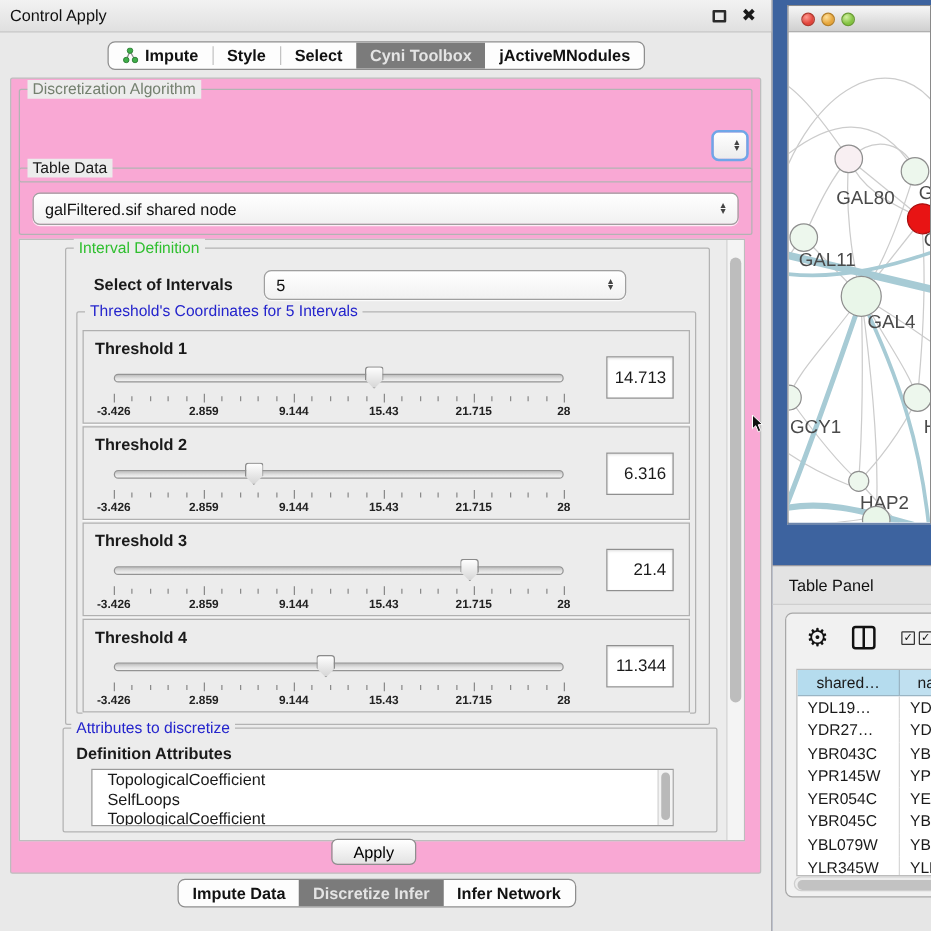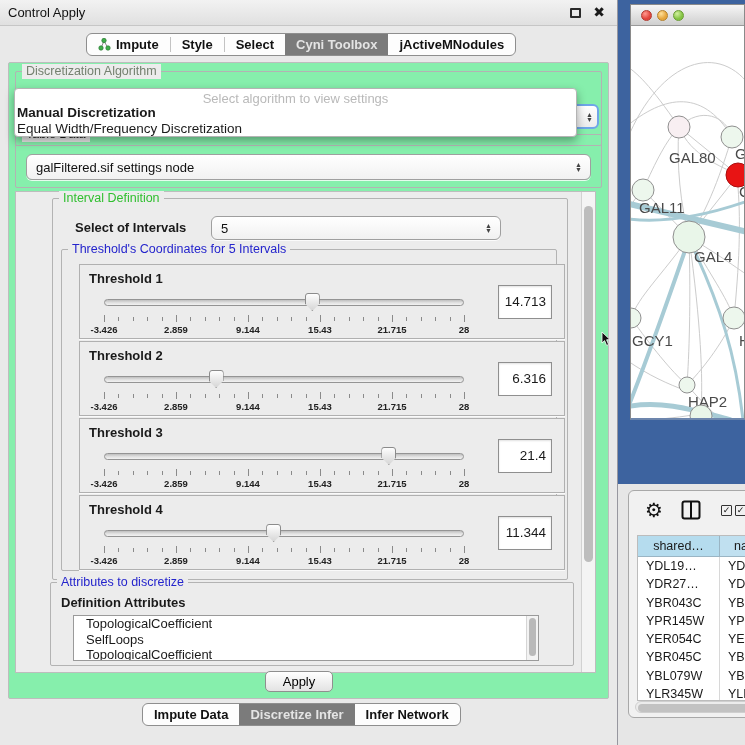--- a/index.html
+++ b/index.html
@@ -13,21 +13,21 @@
   .cp-title { position:absolute; left:8px; top:0; line-height:25px; font-size:13px; color:#111; }
   .float-icon { position:absolute; right:36px; top:8px; width:11px; height:10px; border:2px solid #2a2a2a; border-radius:1px; cursor:pointer; }
   .close-icon { position:absolute; right:12px; top:4px; font-size:14px; font-weight:bold; color:#1a1a1a; cursor:pointer; }
 
   .top-tabs { position:absolute; left:86px; top:33px; height:23px; display:inline-flex; align-items:stretch; background:#fdfdfd; border:1px solid #8e8e8e; border-radius:6px; overflow:hidden; }
   .tab { display:flex; align-items:center; padding:0 11px; font-size:13px; font-weight:bold; color:#111; white-space:nowrap; cursor:pointer; }
   .tab.selected { background:#7b7b7b; color:#e4e4e4; }
   .tab-sep { width:1px; background:#c3c3c3; margin:3px 0; }
   .net-tab-icon { width:13px; height:13px; margin-right:5px; }
 
-  .outer-panel { position:absolute; left:8px; top:62px; width:601px; height:637px; background:#86efac; border:1px solid #bdbdbd; border-radius:2px; }
+  .outer-panel { position:absolute; left:8px; top:62px; width:601px; height:637px; background:#f9a8d4; border:1px solid #bdbdbd; border-radius:2px; }
 
   .fs { position:absolute; border:1px solid #b3b3b3; border-radius:2px; }
   .fs > .legend { position:absolute; top:-8px; left:6px; background:#ececec; padding:0 4px; font-size:12.5px; line-height:15px; white-space:nowrap; }
   .legend-green { color:#2fbf2f; }
   .legend-blue  { color:#2424cc; }
   .legend-gray  { color:#74806f; }
 
   .fs-disc { left:6px; top:8px; width:587px; height:75px; }
   .combo-ghost { position:absolute; left:560px; top:41px; width:30px; height:25px; border:2px solid #6fa6e8; border-radius:6px; background:linear-gradient(#ffffff,#ececec); z-index:5; }
   .combo-ghost .stepper { right:4px; }
@@ -43,21 +43,21 @@
   .v-scrollbar { position:absolute; right:0; top:0; width:14px; height:100%; background:#f4f4f4; border-left:1px solid #d2d2d2; }
   .v-scrollbar .thumb-v { position:absolute; left:2px; top:14px; width:9px; height:356px; background:#bdbdbd; border-radius:5px; }
 
   .fs-interval { left:36px; top:6px; width:516px; height:382px; }
   .fs-interval > .legend, .fs-coords > .legend, .fs-attrs > .legend { background:#ececec; }
   .num-label { position:absolute; left:22px; top:21px; font-weight:bold; font-size:13px; }
   .num-combo { position:absolute; left:158px; top:17px; width:290px; height:24px; }
 
   .fs-coords { left:8px; top:50px; width:496px; height:322px; }
 
-  .thr { position:absolute; left:17px; width:486px; height:75px; background:#ececec; border:1px solid #b0b0b0; box-shadow:0 1px 0 #fafafa; }
+  .thr { position:absolute; left:4px; width:486px; height:75px; background:#ececec; border:1px solid #b0b0b0; box-shadow:0 1px 0 #fafafa; }
   .thr-label { position:absolute; left:9px; top:6px; font-weight:bold; font-size:13px; }
   .slider-zone { position:absolute; left:24px; top:26px; width:360px; height:44px; }
   .track { position:absolute; left:0; right:0; top:8px; height:7px; border:1px solid #949494; border-radius:4px; background:linear-gradient(#bfbfbf,#e2e2e2 55%,#f2f2f2); }
   .thumb { position:absolute; top:2px; width:15px; height:18px; background:linear-gradient(#fefefe,#d6d6d6); border:1px solid #8b8b8b; border-radius:3px;
            clip-path:polygon(0 0,100% 0,100% 58%,50% 100%,0 58%); cursor:pointer; }
   .ticks { position:absolute; left:0; right:0; top:24px; height:8px; }
   .tick { position:absolute; width:1px; height:4px; background:#8a8a8a; top:2px; }
   .tick.major { height:7px; top:0; }
   .tick-labels { position:absolute; left:0; right:0; top:33px; height:11px; }
   .tick-label { position:absolute; transform:translateX(-50%); font-size:9.5px; font-weight:bold; color:#222; white-space:nowrap; }
@@ -161,21 +161,21 @@
       <div class="fs fs-disc">
         <span class="legend legend-gray">Discretization Algorithm</span>
       </div>
       <div class="combo-ghost">
         <span class="stepper">▲<br>▼</span>
       </div>
 
       <div class="fs fs-tabledata">
         <span class="legend">Table Data</span>
         <div class="combo td-combo">
-          <span class="val">galFiltered.sif settings node</span>
+          <span class="val">galFiltered.sif shared node</span>
           <span class="stepper">▲<br>▼</span>
         </div>
       </div>
 
       <div class="scroll-panel">
 
         <div class="fs fs-interval">
           <span class="legend legend-green">Interval Definition</span>
           <span class="num-label">Select of Intervals</span>
           <div class="combo num-combo">
@@ -396,25 +396,20 @@
           <span>Impute Data</span>
         </div>
       <div class="tab selected">
           <span>Discretize Infer</span>
         </div>
       <div class="tab">
           <span>Infer Network</span>
         </div>
     </div>
 
-    <div class="popup">
-      <div class="popup-hint">Select algorithm to view settings</div>
-      <div class="popup-item bold">Manual Discretization</div>
-      <div class="popup-item">Equal Width/Frequency Discretization</div>
-    </div>
   </div>
 
   <div class="net-window">
     <div class="nw-titlebar">
       <span class="light red"></span>
       <span class="light yellow"></span>
       <span class="light green"></span>
     </div>
     <div class="net-canvas">
       <svg width="113" height="392" viewBox="0 0 113 392">
@@ -464,20 +459,23 @@
             <circle cx="103" cy="292" r="11" fill="#edf7ed" stroke="#8f8f8f" stroke-width="1"></circle>
             <text x="108" y="320" class="net-label">H</text>
             <circle cx="56" cy="359" r="8" fill="#edf7ed" stroke="#8f8f8f" stroke-width="1"></circle>
             <text x="57" y="381" class="net-label">HAP2</text>
             <circle cx="70" cy="390" r="11" fill="#e9f6e9" stroke="#8f8f8f" stroke-width="1"></circle>
           </g>
       </svg>
     </div>
   </div>
 
+  <div class="table-panel-bar">
+    <span class="tp-title">Table Panel</span>
+  </div>
 
   <div class="tp-body">
     <div class="tp-card">
       <div class="tp-toolbar">
         <span class="gear">⚙</span>
         <svg class="col-icon" width="20" height="20" viewBox="0 0 20 20">
           <rect x="1.5" y="1.5" width="17" height="17" rx="2" fill="none" stroke="#111" stroke-width="2"></rect>
           <line x1="10" y1="2" x2="10" y2="18" stroke="#111" stroke-width="2"></line>
         </svg>
         <span class="cbx c1">✓</span>

